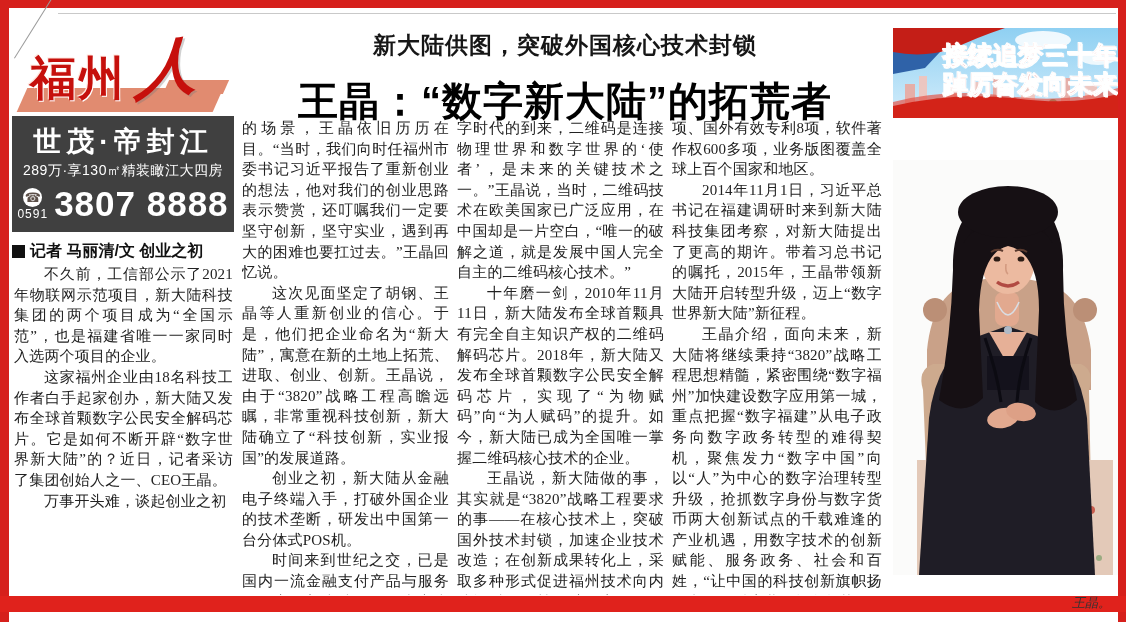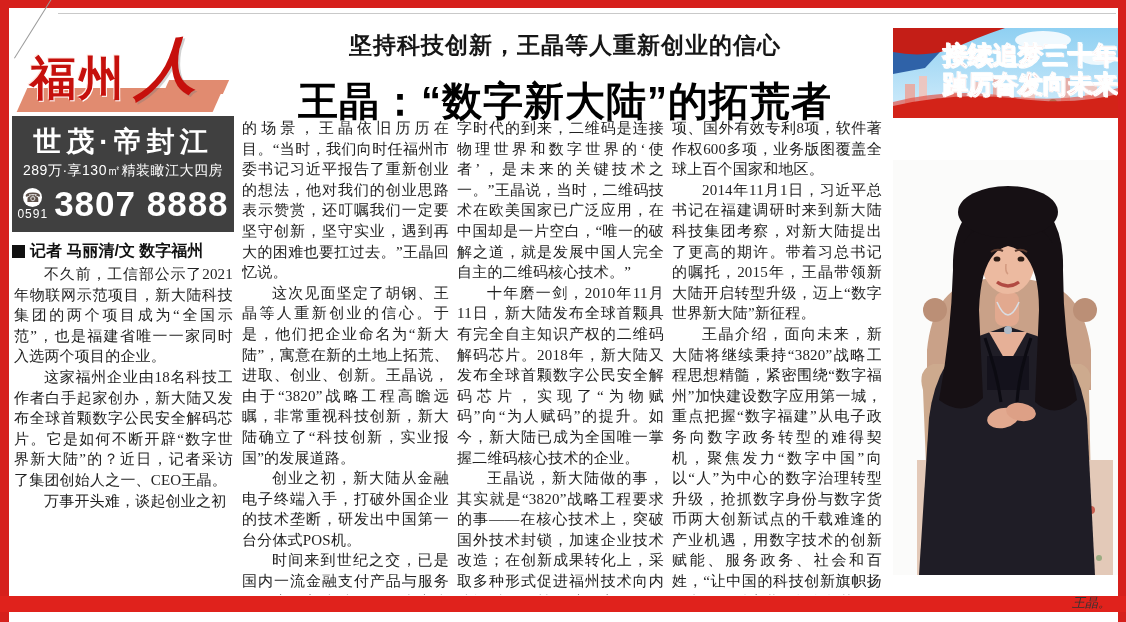--- a/index.html
+++ b/index.html
@@ -70,21 +70,21 @@
 
 <div class="logo">
   <div class="diag"></div>
   <div class="swoosh"></div>
   <div class="swoosh2"></div>
   <div class="t1">福州</div>
   <div class="t2">人物</div>
 </div>
 
 <div class="headline">
-  <div class="kicker">坚持科技创新，王晶等人重新创业的信心</div>
+  <div class="kicker">新大陆供图，突破外国核心技术封锁</div>
   <div class="title">王晶：“数字新大陆”的拓荒者</div>
 </div>
 
 <div class="banner">
   <svg width="225" height="90" viewBox="0 0 225 90">
     <defs>
       <linearGradient id="sky" x1="0" y1="0" x2="0" y2="1">
         <stop offset="0" stop-color="#8fd0f2"></stop>
           <stop offset="1" stop-color="#d4edfb"></stop>
       </linearGradient>
@@ -127,21 +127,21 @@
     <div class="phone-badge">
       <div class="phone-circle">☎</div>
       <div class="area-code">0591</div>
     </div>
     <div class="phone-num">3807 8888</div>
   </div>
 </div>
 
 <div class="byline">
   <span class="sq"></span>
-  <span>记者 马丽清/文 数字福州</span>
+  <span>记者 马丽清/文 创业之初</span>
 </div>
 
 <div class="col col1">
   <p>不久前，工信部公示了2021年物联网示范项目，新大陆科技集团的两个项目成为“全国示范”，也是福建省唯一一家同时入选两个项目的企业。</p>
   <p>这家福州企业由18名科技工作者白手起家创办，新大陆又发布全球首颗数字公民安全解码芯片。它是如何不断开辟“数字世界新大陆”的？近日，记者采访了集团创始人之一、CEO王晶。</p>
   <p>万事开头难，谈起创业之初</p>
 </div>
 <div class="col col2">
   <p class="cont">的场景，王晶依旧历历在目。“当时，我们向时任福州市委书记习近平报告了重新创业的想法，他对我们的创业思路表示赞赏，还叮嘱我们一定要坚守创新，坚守实业，遇到再大的困难也要扛过去。”王晶回忆说。</p>
   <p>这次见面坚定了胡钢、王晶等人重新创业的信心。于是，他们把企业命名为“新大陆”，寓意在新的土地上拓荒、进取、创业、创新。王晶说，由于“3820”战略工程高瞻远瞩，非常重视科技创新，新大陆确立了“科技创新，实业报国”的发展道路。</p>

